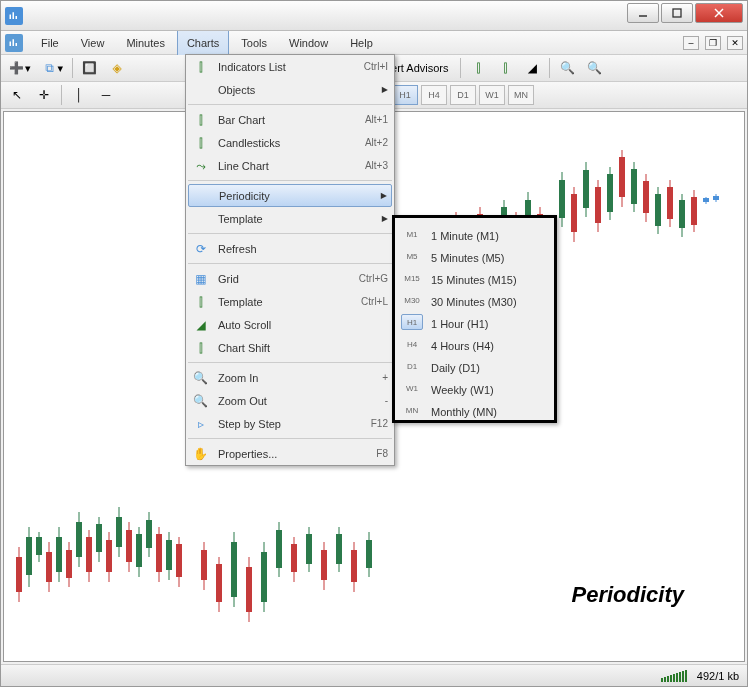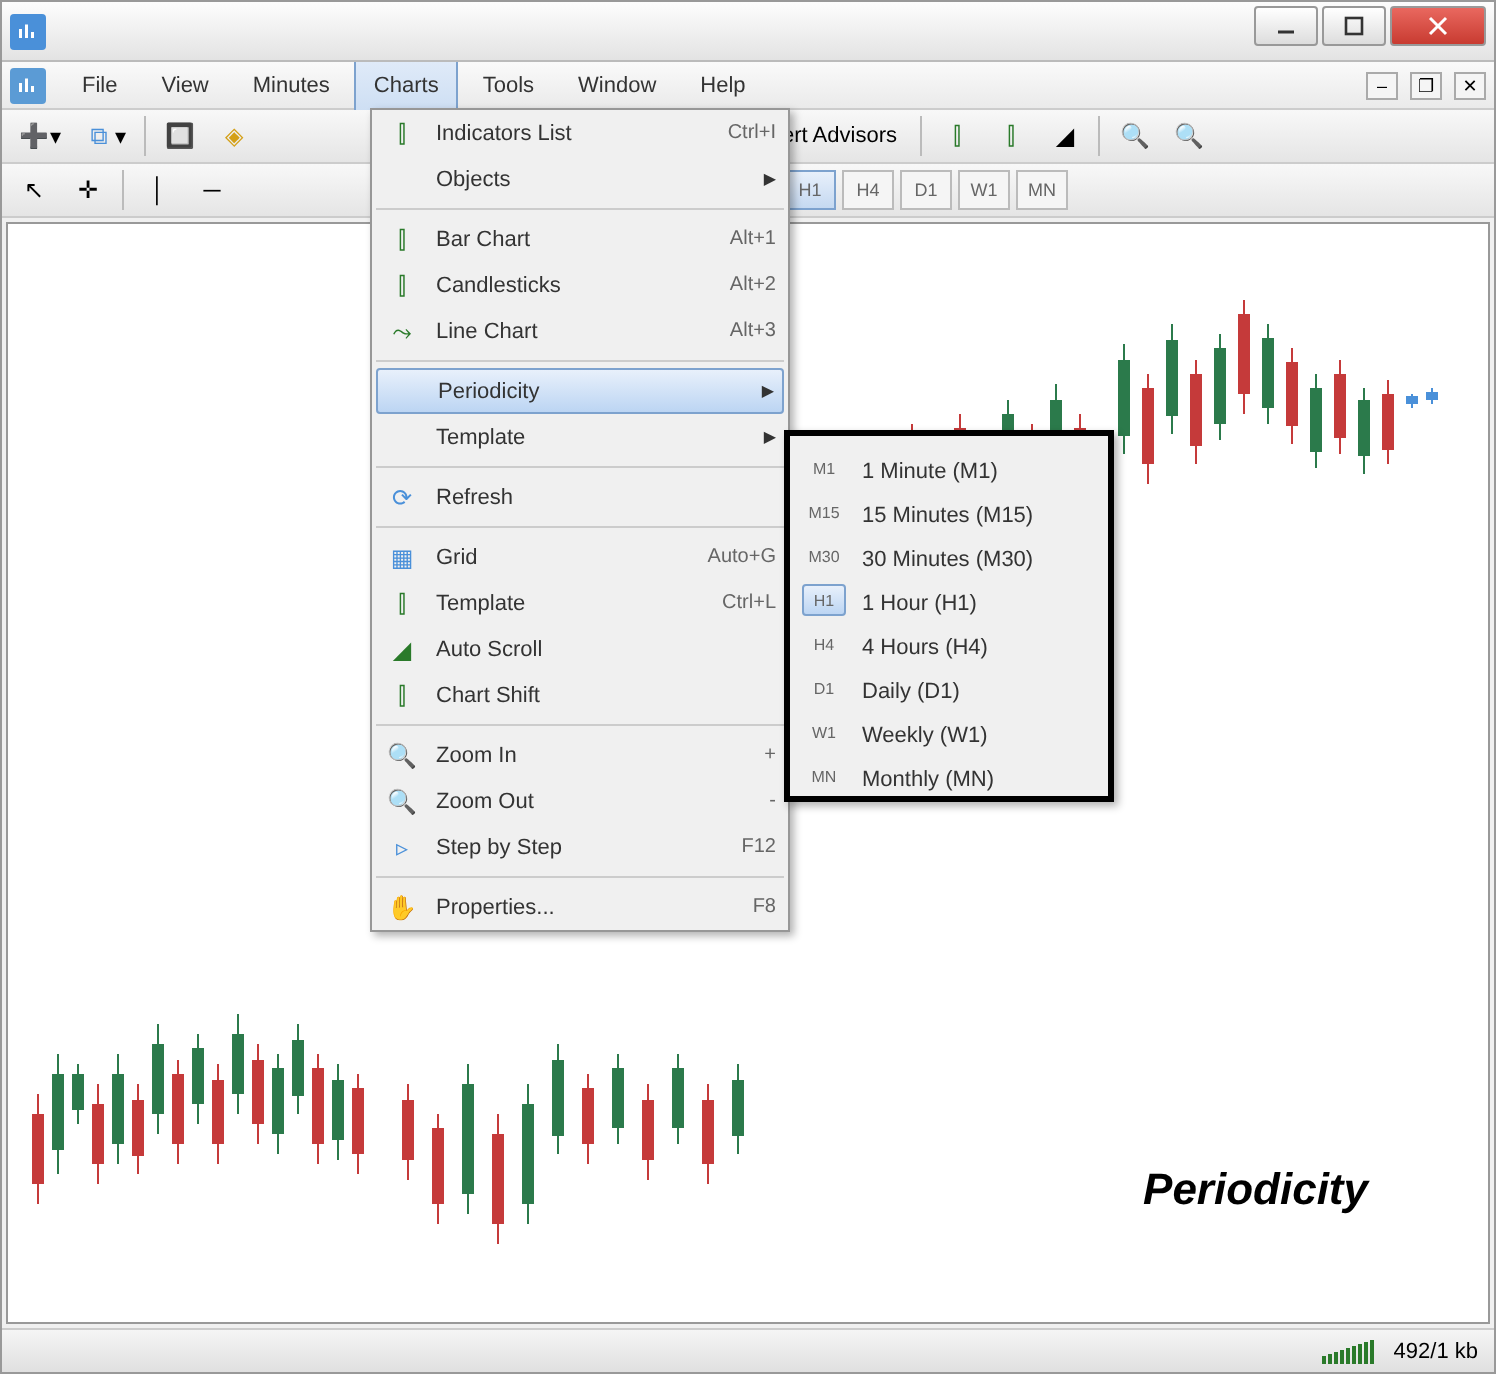--- a/index.html
+++ b/index.html
@@ -350,21 +350,21 @@
   </div>
   <div class="dd-sep"></div>
   <div class="dd-item">
     <span class="dd-icon" style="color:#4a90d9">⟳</span>
     <span class="dd-label">Refresh</span>
   </div>
   <div class="dd-sep"></div>
   <div class="dd-item">
     <span class="dd-icon" style="color:#4a90d9">▦</span>
     <span class="dd-label">Grid</span>
-    <span class="dd-shortcut">Auto+G</span>
+    <span class="dd-shortcut">Ctrl+G</span>
   </div>
   <div class="dd-item">
     <span class="dd-icon" style="color:#2a7a2a">⫿</span>
     <span class="dd-label">Template</span>
     <span class="dd-shortcut">Ctrl+L</span>
   </div>
   <div class="dd-item">
     <span class="dd-icon" style="color:#2a7a2a">◢</span>
     <span class="dd-label">Auto Scroll</span>
   </div>
@@ -395,20 +395,24 @@
     <span class="dd-shortcut">F8</span>
   </div>
 </div>
 
 <div class="submenu">
   <div class="sub-item">
       <span class="sub-icon">M1</span>
       <span class="sub-label">1 Minute (M1)</span>
     </div>
   <div class="sub-item">
+      <span class="sub-icon">M5</span>
+      <span class="sub-label">5 Minutes (M5)</span>
+    </div>
+  <div class="sub-item">
       <span class="sub-icon">M15</span>
       <span class="sub-label">15 Minutes (M15)</span>
     </div>
   <div class="sub-item">
       <span class="sub-icon">M30</span>
       <span class="sub-label">30 Minutes (M30)</span>
     </div>
   <div class="sub-item active">
       <span class="sub-icon">H1</span>
       <span class="sub-label">1 Hour (H1)</span>

